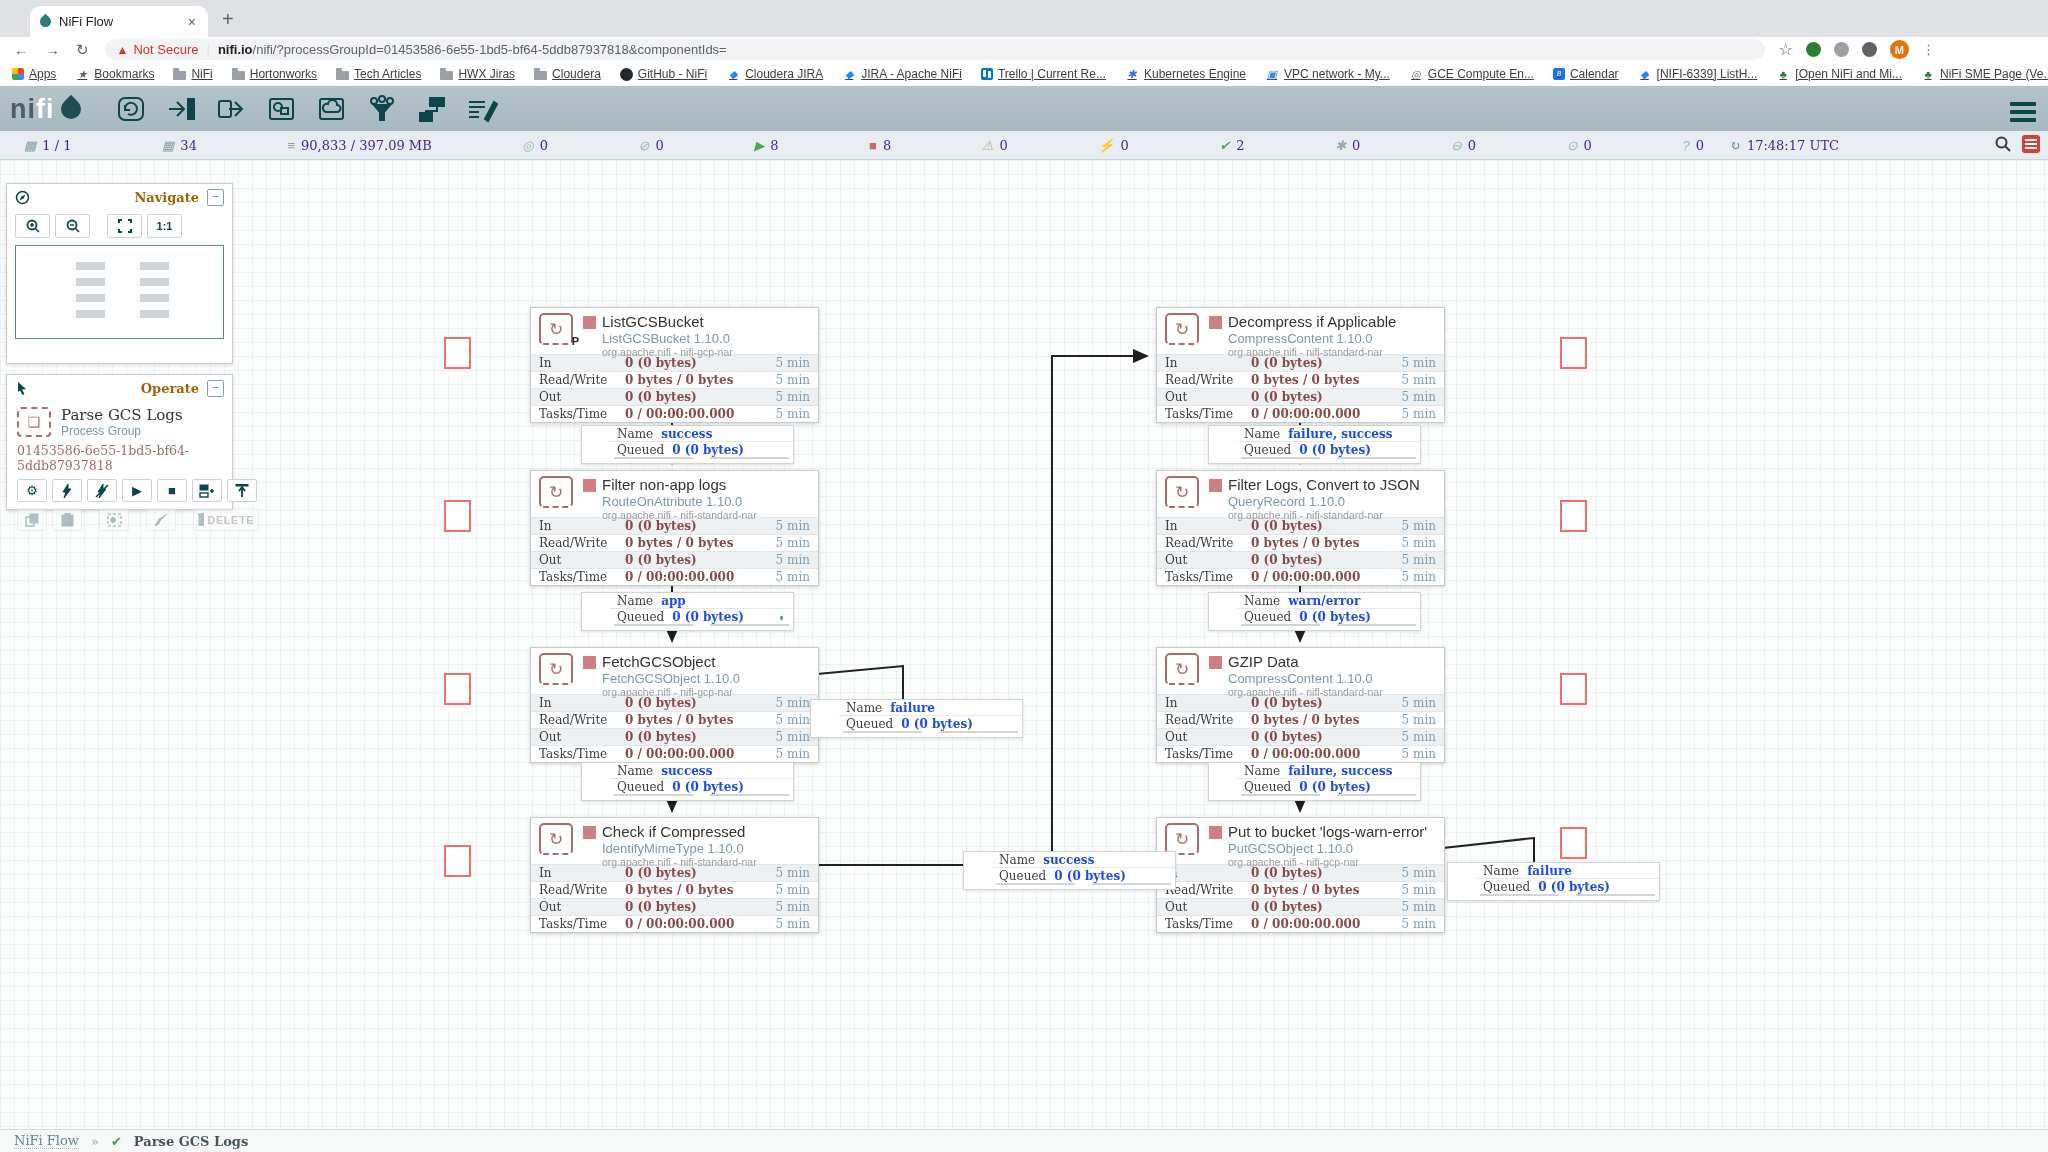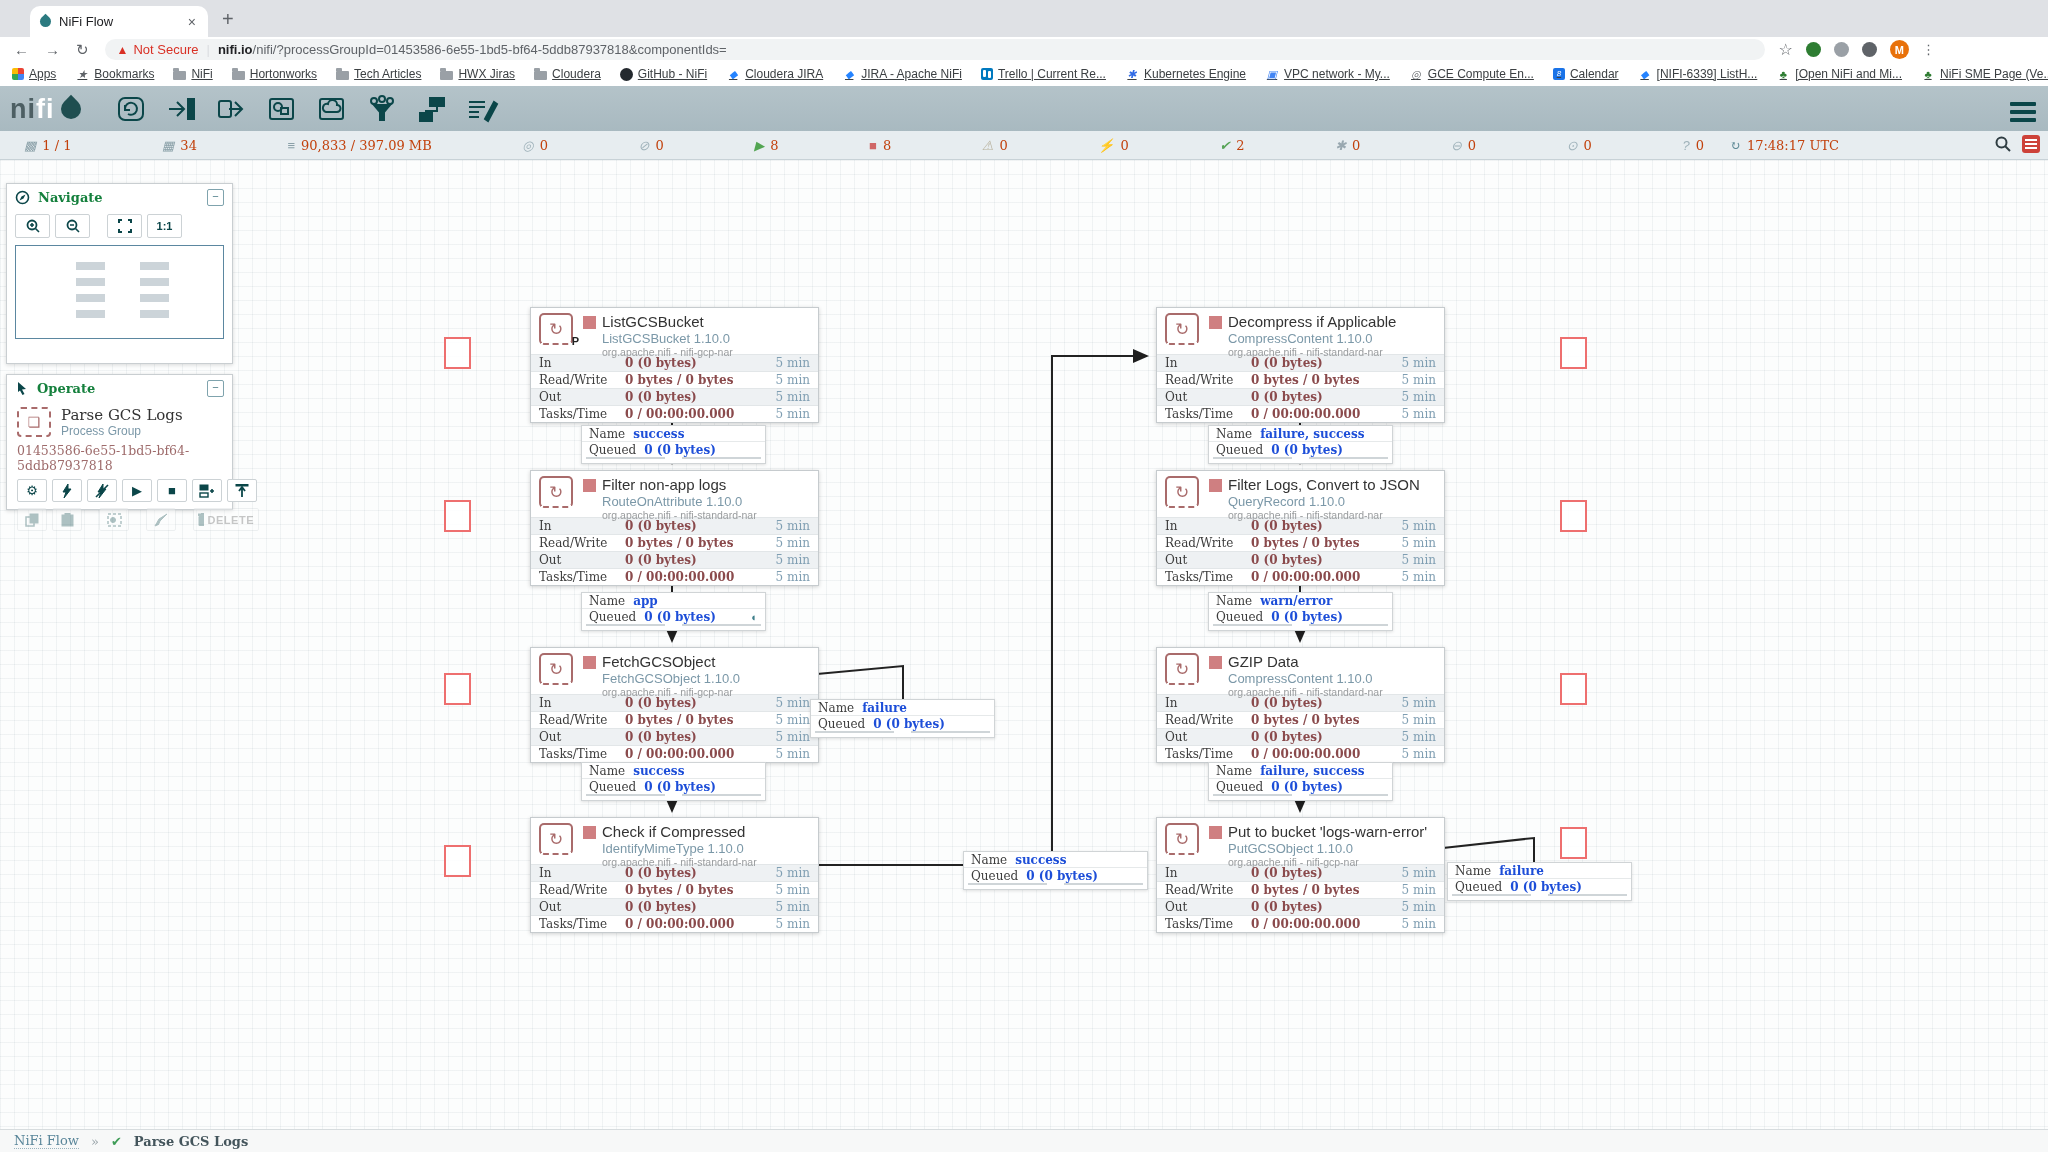--- a/index.html
+++ b/index.html
@@ -58,21 +58,21 @@
   .toolbtn svg{stroke:#0b4649;fill:none;stroke-width:2;}
   .hamburger{position:absolute;right:12px;top:98px;width:26px;}
   .hamburger i{display:block;height:4px;background:#0b4649;margin:4px 0;border-radius:1px;}
 
   
   .statusbar{position:absolute;left:0;top:131px;width:2048px;height:29px;background:#e7edf0;
              border-bottom:1px solid #c8d2d7;box-sizing:border-box;display:flex;align-items:center;}
   .sbitems{display:flex;justify-content:space-between;width:1680px;margin-left:24px;}
   .sbitem{display:inline-flex;align-items:center;gap:6px;}
   .sbico{font-size:13px;line-height:1;}
-  .sbval{font-size:13px;color:#c2410c;}
+  .sbval{font-size:13px;color:#4c1d95;}
   .sb-right{position:absolute;right:8px;top:4px;display:flex;align-items:center;gap:10px;}
   .redbadge{width:18px;height:18px;border-radius:3px;background:#cd4239;position:relative;}
   .redbadge::before{content:"";position:absolute;left:3px;top:4px;width:12px;height:2px;background:#fff;box-shadow:0 4px 0 #fff,0 8px 0 #fff;}
 
   
   .canvas{position:absolute;left:0;top:160px;width:2048px;height:969px;background:#fcfdfd;
     background-image:linear-gradient(to right,rgba(120,140,150,.09) 1px,transparent 1px),
                      linear-gradient(to bottom,rgba(120,140,150,.09) 1px,transparent 1px);
     background-size:14px 14px;overflow:hidden;}
   .wires{position:absolute;left:0;top:0;}
@@ -89,37 +89,37 @@
   .pname{font-size:15px;color:#333;}
   .ptype{font-size:13px;color:#7b98a8;}
   .pbundle{font-size:10.5px;color:#999c9e;}
   .prow{height:16px;display:flex;align-items:center;padding:0 8px;border-top:1px solid #e2e6e8;font-size:12px;}
   .prow:nth-child(even){background:#eef1f3;}
   .plabel{width:86px;color:#3d3d3d;flex:none;}
   .pval{flex:1;color:#8a4a4c;font-weight:bold;}
   .pwin{color:#7f9eb2;}
 
   
-  .conn{position:absolute;width:183px;background:#fff;border:1px solid #d0d4d6;box-shadow:0 1px 3px rgba(0,0,0,.12);font-size:12px;}
+  .conn{position:absolute;width:183px;background:#fff;border:1px solid #d0d4d6;box-shadow:0 1px 3px rgba(0,0,0,.12);font-size:12px;padding-left:28px;}
   .crow{height:15px;display:flex;align-items:center;padding:0 7px;gap:8px;}
   .crow+.crow{border-top:1px solid #e6e9ea;}
   .clab{color:#3d3d3d;}
   .cval{color:#1d4ed8;font-weight:bold;flex:1;}
   .balance{color:#3f7f8b;font-size:11px;}
   .cbars{height:4px;display:flex;justify-content:space-between;padding:0 4px 2px 4px;}
   .cbars i{width:45%;height:2px;background:#cfd5d8;}
 
   
   .anno{position:absolute;width:23px;height:28px;border:2px solid #ee6f6f;color:#e25b5b;background:rgba(255,255,255,.85);
         font-size:19px;display:flex;align-items:center;justify-content:center;}
 
   
   .panel{position:absolute;left:6px;width:225px;background:#fff;border:1px solid #c9ced1;box-shadow:0 1px 4px rgba(0,0,0,.15);}
   .panel-head{height:27px;display:flex;align-items:center;padding:0 8px;gap:8px;}
-  .panel-title{font-size:13px;font-weight:bold;color:#15803d;flex:1;}
+  .panel-title{font-size:13px;font-weight:bold;color:#a16207;flex:1;text-align:right;}
   .collapse{width:15px;height:15px;border:1px solid #7fa3ad;border-radius:2px;color:#4e7d89;font-size:11px;line-height:13px;text-align:center;}
   .nav-btns{display:flex;gap:5px;padding:3px 8px;}
   .nav-btn{width:33px;height:22px;border:1px solid #ccd2d5;border-radius:2px;display:flex;align-items:center;justify-content:center;
            color:#0b4649;font-size:11px;font-weight:bold;background:#fff;}
   .minimap{margin:4px 8px 0 8px;height:92px;border:1px solid #5b87a0;background:#fff;position:relative;}
   .mini-blk{position:absolute;width:29px;height:8px;background:#ccd4d9;}
   .op-identity{display:flex;align-items:center;gap:10px;padding:4px 10px 0 10px;}
   .pg-ico{width:30px;height:26px;border:2px solid #a96b6b;border-radius:4px;color:#a96b6b;font-size:14px;
           display:flex;align-items:center;justify-content:center;border-style:dashed;}
   .op-name{font-size:15px;color:#333;line-height:1.2;}

